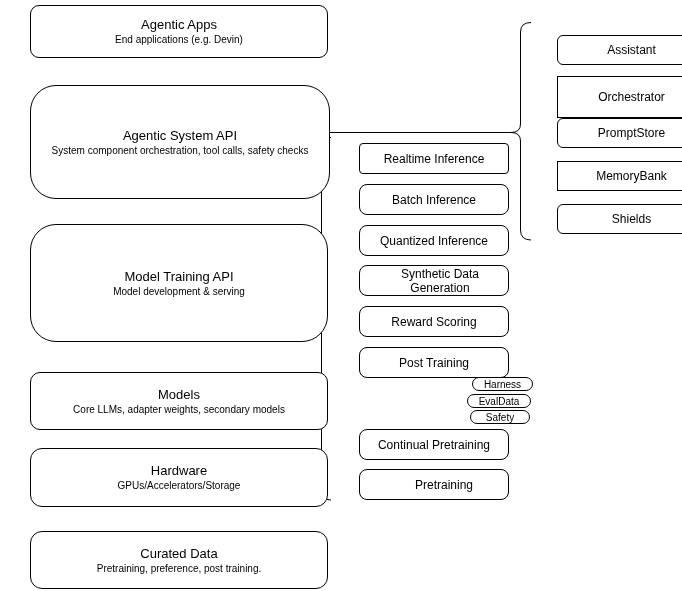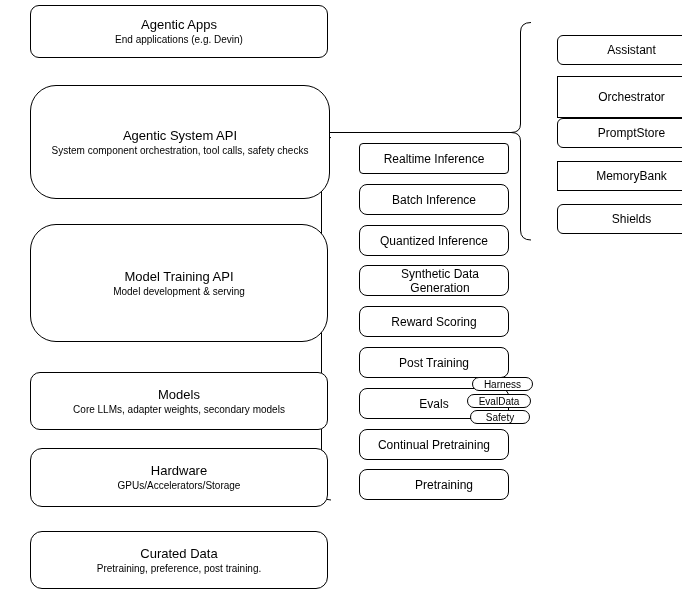--- a/index.html
+++ b/index.html
@@ -94,23 +94,20 @@
   </div>
   <div class="box small-box" style="left:331px;top:265px;width:150px;height:31px;border-radius:8px;padding-left:12px;">
     <span>Synthetic Data Generation</span>
   </div>
   <div class="box small-box" style="left:331px;top:306px;width:150px;height:31px;border-radius:8px;">
     <span>Reward Scoring</span>
   </div>
   <div class="box small-box" style="left:331px;top:347px;width:150px;height:31px;border-radius:8px;">
     <span>Post Training</span>
   </div>
-  <div class="box small-box" style="left:331px;top:388px;width:150px;height:31px;border-radius:8px;">
-    <span>Evals</span>
-  </div>
   <div class="box small-box" style="left:331px;top:429px;width:150px;height:31px;border-radius:8px;">
     <span>Continual Pretraining</span>
   </div>
   <div class="box small-box" style="left:331px;top:469px;width:150px;height:31px;border-radius:8px;padding-left:20px;">
     <span>Pretraining</span>
   </div>
 
   <div class="pill" style="left:472px;top:377px;width:61px;height:14px;justify-content:center;">
     <span>Harness</span>
   </div>

